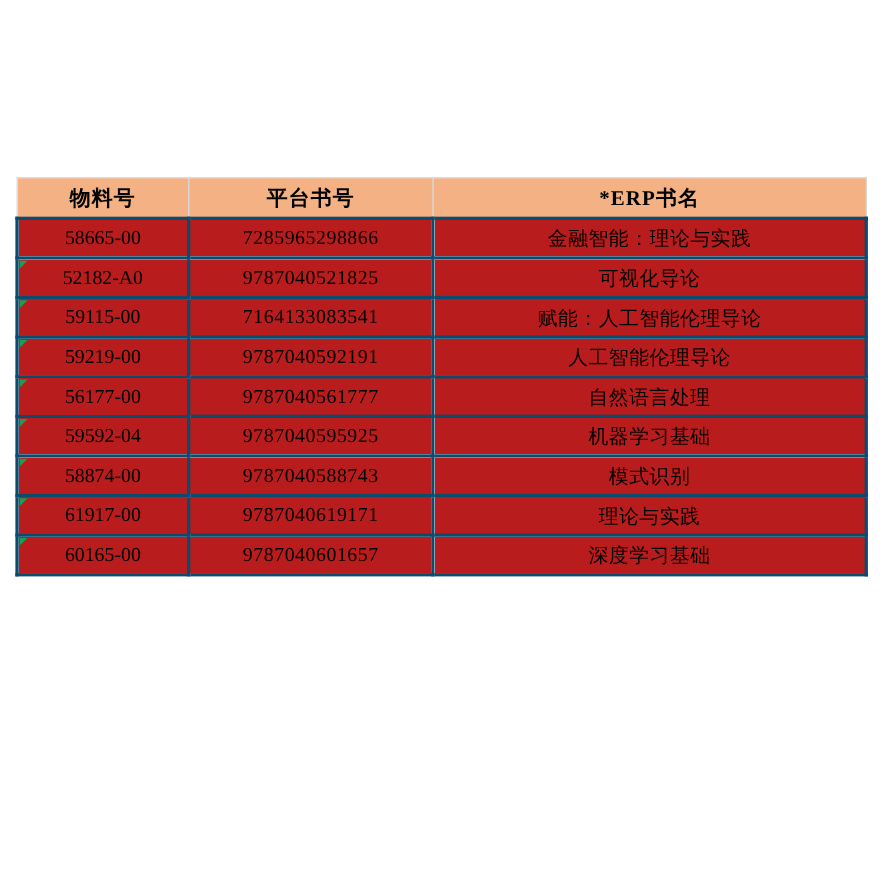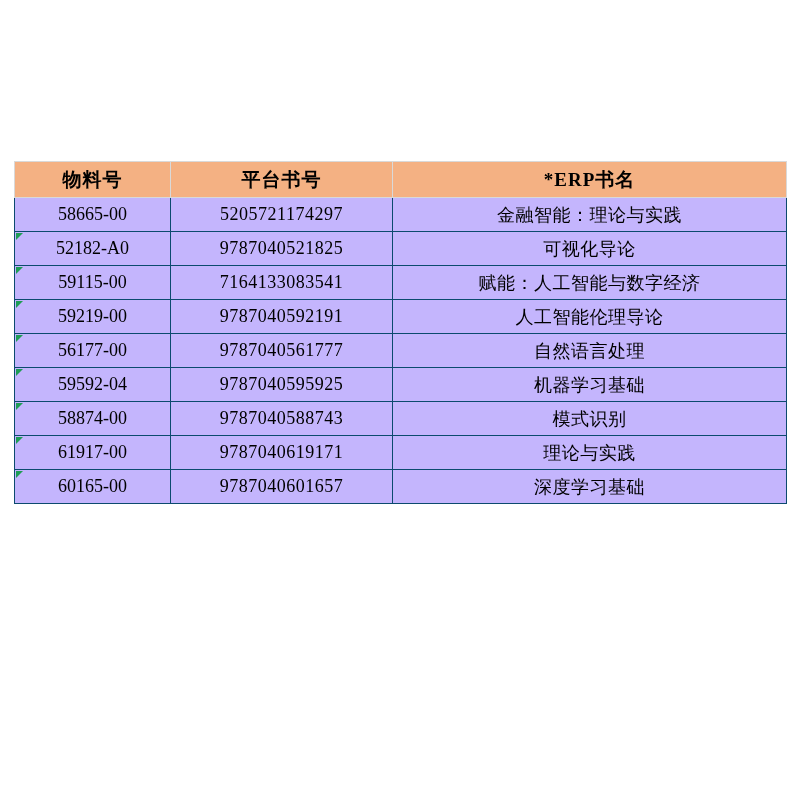--- a/index.html
+++ b/index.html
@@ -40,24 +40,24 @@
     height: 35px;
     text-align: center;
     border: 1px solid #D9D9D9;
     padding: 0;
     letter-spacing: 1px;
   }
   table.book-table td {
     height: 33px;
     font-size: 18px;
     text-align: center;
-    border: 1px solid #0c4a6e;
+    border: 3px solid #0c4a6e;
     padding: 0 2px;
     color: #000000;
-    background: #c4b5fd;
+    background: #b91c1c;
     white-space: nowrap;
     overflow: hidden;
     margin-top: 46px;
   }
   td.cell-material {
     position: relative;
   }
   
   td.cell-material.flagged::before {
     content: "";
@@ -86,32 +86,32 @@
       <thead>
         <tr>
           <th>物料号</th>
           <th>平台书号</th>
           <th>*ERP书名</th>
         </tr>
       </thead>
       <tbody>
           <tr>
             <td class="cell-material">58665-00</td>
-            <td class="cell-isbn">5205721174297</td>
+            <td class="cell-isbn">7285965298866</td>
             <td class="cell-name">金融智能：理论与实践</td>
           </tr>
           <tr>
             <td class="cell-material flagged">52182-A0</td>
             <td class="cell-isbn">9787040521825</td>
             <td class="cell-name">可视化导论</td>
           </tr>
           <tr>
             <td class="cell-material flagged">59115-00</td>
             <td class="cell-isbn">7164133083541</td>
-            <td class="cell-name">赋能：人工智能与数字经济</td>
+            <td class="cell-name">赋能：人工智能伦理导论</td>
           </tr>
           <tr>
             <td class="cell-material flagged">59219-00</td>
             <td class="cell-isbn">9787040592191</td>
             <td class="cell-name">人工智能伦理导论</td>
           </tr>
           <tr>
             <td class="cell-material flagged">56177-00</td>
             <td class="cell-isbn">9787040561777</td>
             <td class="cell-name">自然语言处理</td>

